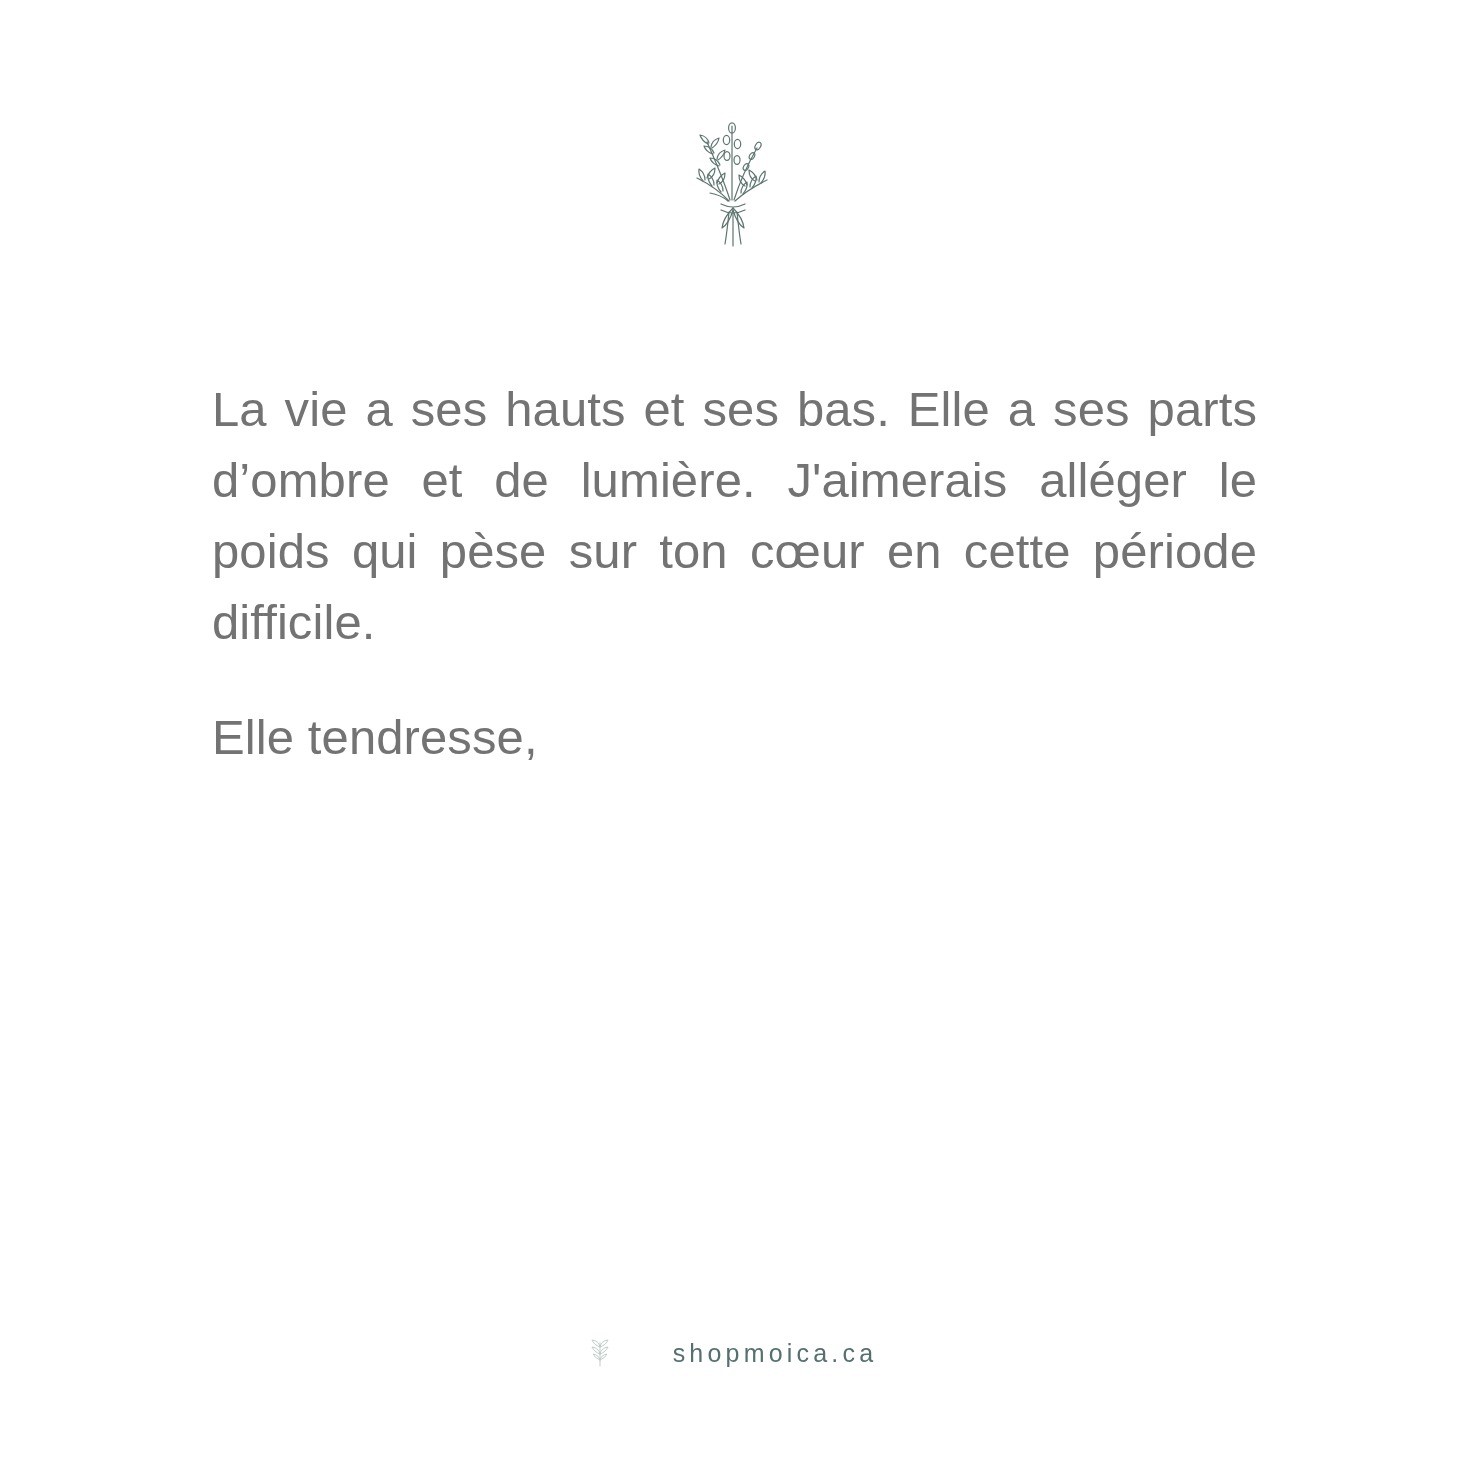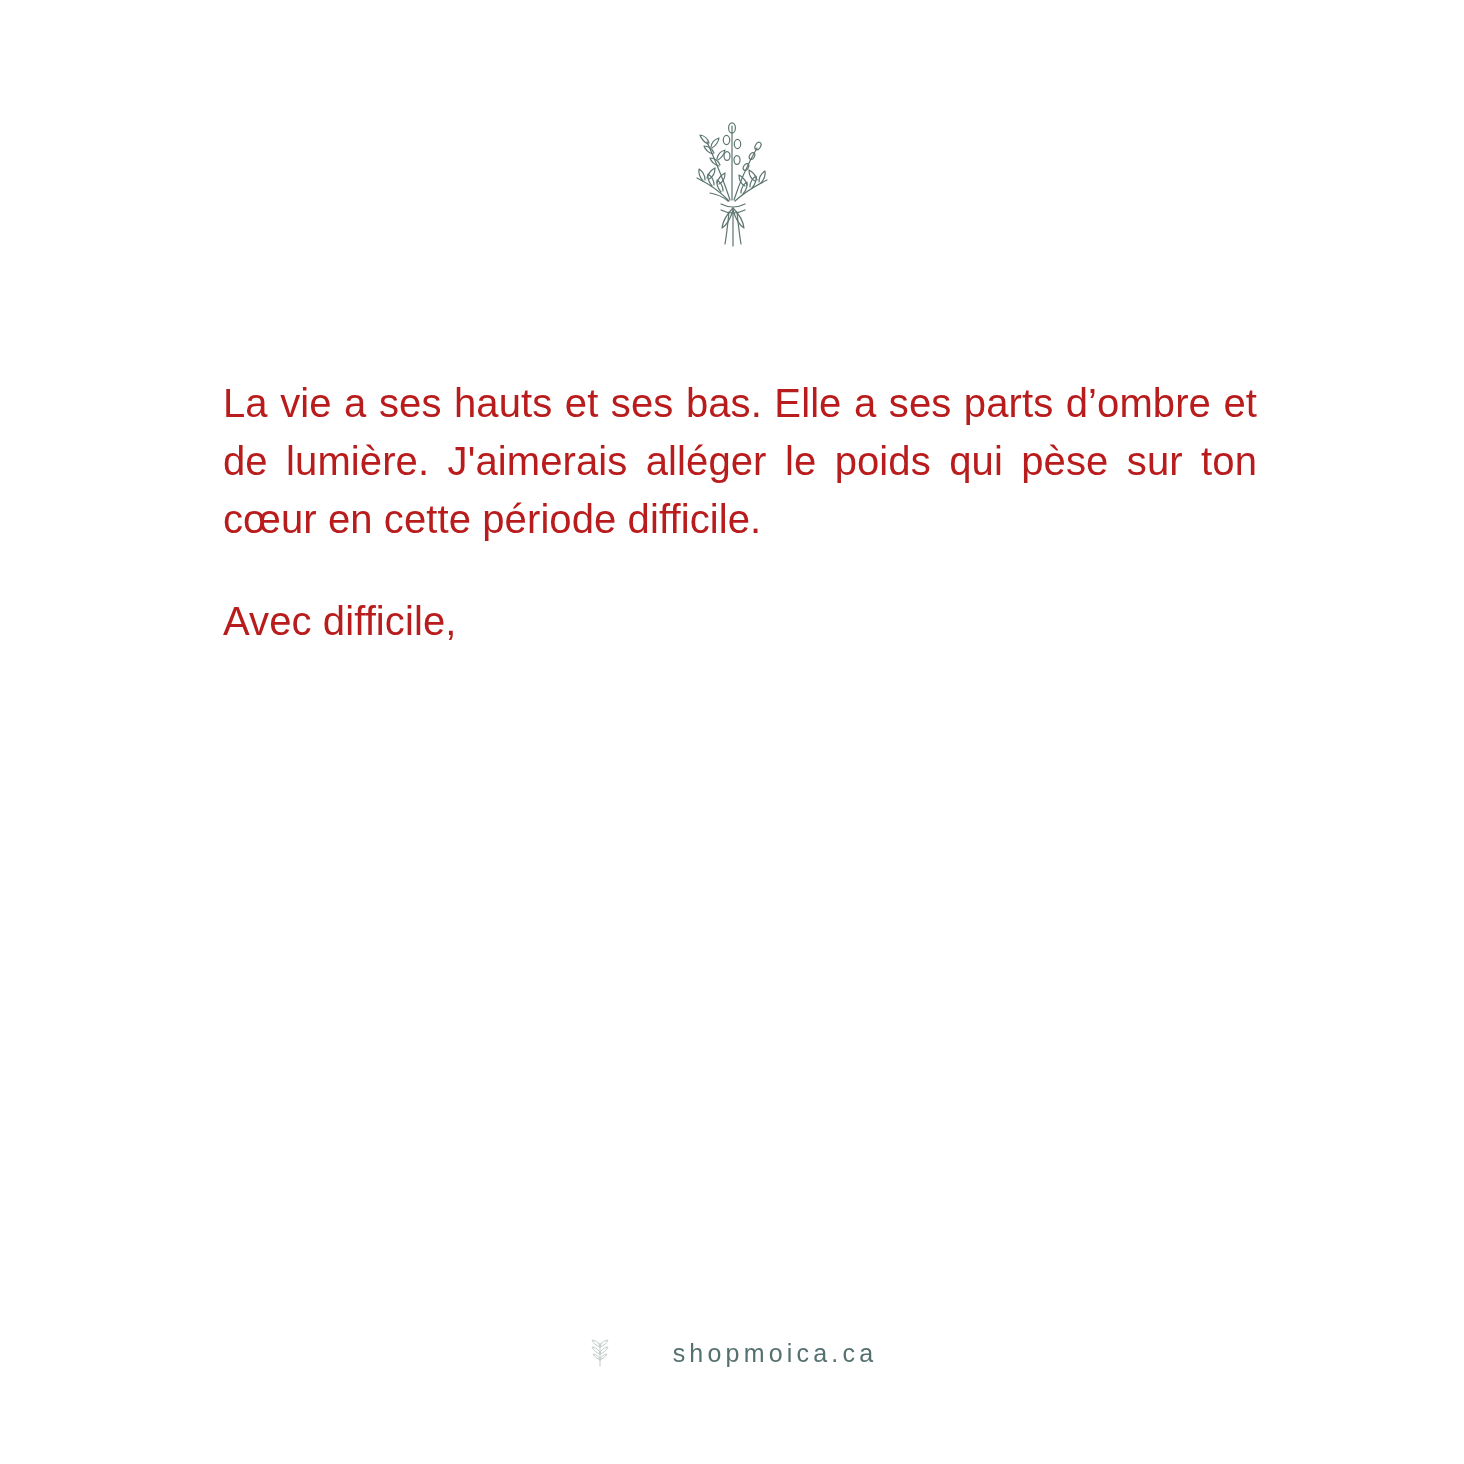--- a/index.html
+++ b/index.html
@@ -29,26 +29,26 @@
     height: 150px;
     display: block;
   }
   .letter {
     margin-top: 120px;
     width: 1050px;
     display: flex;
     flex-direction: column;
   }
   .para {
-    font-size: 40px;
+    font-size: 49px;
     line-height: 1.45;
-    color: #b91c1c;
+    color: #737373;
     text-align: justify;
     text-justify: inter-word;
-    margin: 0 0 44px 16px;
+    margin: 0 0 44px 5px;
     letter-spacing: 0.1px;
   }
   .para.signoff {
     text-align: left;
     margin-bottom: 0;
   }
   .footer {
     position: absolute;
     left: 0;
     right: 0;
@@ -117,21 +117,21 @@
     <path d="M66 104 C60 110 56 116 55 124 C61 120 64 113 66 106"></path>
     <path d="M66 104 C72 110 76 116 77 124 C71 120 68 113 66 106"></path>
 
     <path d="M62 108 C61 118 60 128 58 140"></path>
     <path d="M66 108 C66 120 66 130 66 142"></path>
     <path d="M70 108 C71 118 72 128 74 140"></path>
   </svg>
 
   <div class="letter">
     <p class="para">La vie a ses hauts et ses bas. Elle a ses parts d’ombre et de lumière. J'aimerais alléger le poids qui pèse sur ton cœur en cette période difficile.</p>
-    <p class="para signoff">Avec difficile,</p>
+    <p class="para signoff">Elle tendresse,</p>
   </div>
 
   <div class="footer">
     <svg class="footer-mark" viewBox="0 0 26 30" fill="none" stroke="#8fa3a0" stroke-width="1" stroke-linecap="round" stroke-linejoin="round">
       <path d="M13 28 C13 20 13 12 13 5"></path>
       <path d="M13 9 q-6 -2 -8 -7 q7 1 8 7"></path>
       <path d="M13 9 q6 -2 8 -7 q-7 1 -8 7"></path>
       <path d="M13 16 q-6 -2 -8 -7 q7 1 8 7"></path>
       <path d="M13 16 q6 -2 8 -7 q-7 1 -8 7"></path>
       <path d="M13 22 q-5 -2 -7 -6 q6 1 7 6"></path>

